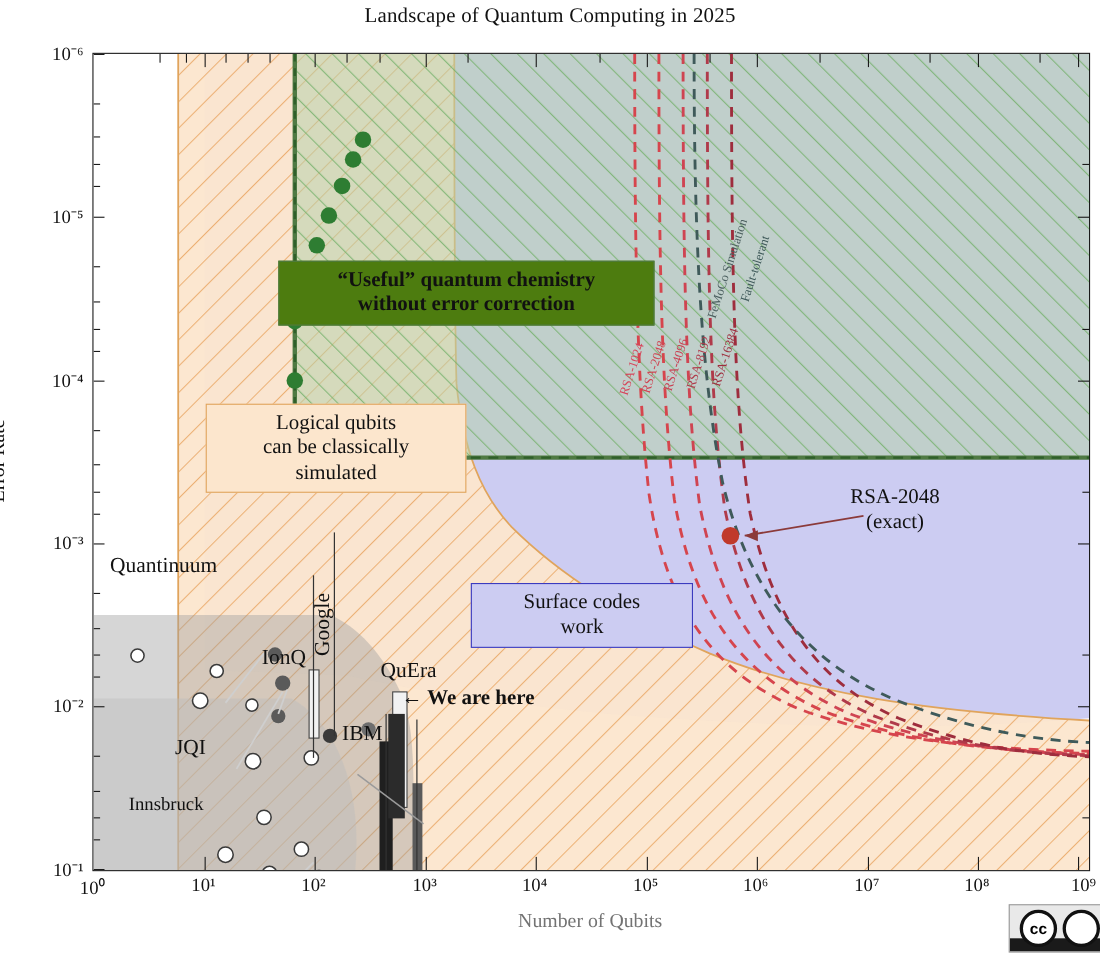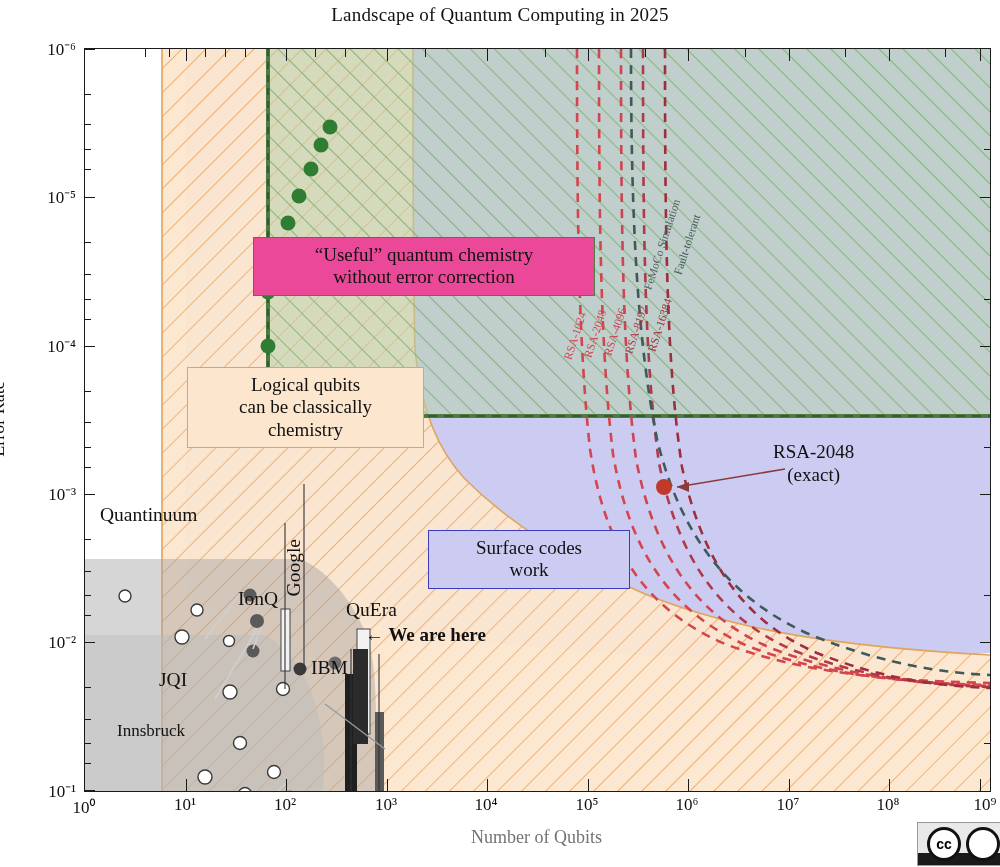--- a/index.html
+++ b/index.html
@@ -26,21 +26,21 @@
   #yaxis-title{position:absolute;left:-2px;top:419px;font-size:18px;color:#111;
     transform:translate(-50%,-50%) rotate(-90deg);transform-origin:center;white-space:nowrap;}
 
   
   .tickv{position:absolute;width:1px;background:#1a1a1a;}
   .tickh{position:absolute;height:1px;background:#1a1a1a;}
 
   
   .abox{position:absolute;padding:6px 10px;font-size:19px;line-height:1.18;
         text-align:center;color:#111;white-space:pre-line;}
-  .abox.green{background:#ec4899;border:1.1px solid #4f7a43;}
+  .abox.green{background:#4d7c0f;border:1.1px solid #4f7a43;font-weight:bold;}
   .abox.peach{background:#fce6cd;border:1.1px solid #e0a45c;}
   .abox.red{background:#f4867c;border:1.1px solid #b3322a;}
   .abox.blue{background:#ccccf2;border:1.3px solid #3b3bbf;}
 
   
   .plain{position:absolute;font-size:19px;color:#111;white-space:pre-line;line-height:1.2;}
   .plain.bold{font-weight:bold;}
   .rot{position:absolute;font-size:11.5px;white-space:nowrap;transform-origin:left bottom;}
 
   
@@ -316,21 +316,21 @@
     <div class="rot" style="left:508px;top:298px;color:#cf4452;transform:rotate(-72deg);">RSA-2048</div>
     <div class="rot" style="left:528px;top:296px;color:#c94254;transform:rotate(-72deg);">RSA-4096</div>
     <div class="rot" style="left:549px;top:294px;color:#b03a4a;transform:rotate(-72deg);">RSA-8192</div>
     <div class="rot" style="left:572px;top:292px;color:#9e2d3d;transform:rotate(-72deg);">RSA-16384</div>
 
     <div class="abox green" style="left:168px;top:188px;width:320px;">“Useful” quantum chemistry
 without error correction</div>
 
     <div class="abox peach" style="left:102px;top:318px;width:215px;">Logical qubits
 can be classically
-chemistry</div>
+simulated</div>
 
 
     <div class="abox blue" style="left:343px;top:481px;width:180px;">Surface codes
 work</div>
 
     <div class="plain" style="left:688px;top:392px;text-align:center;">RSA-2048
 (exact)</div>
 
     <div class="plain bold" style="left:280px;top:575px;">← We are here</div>
 

